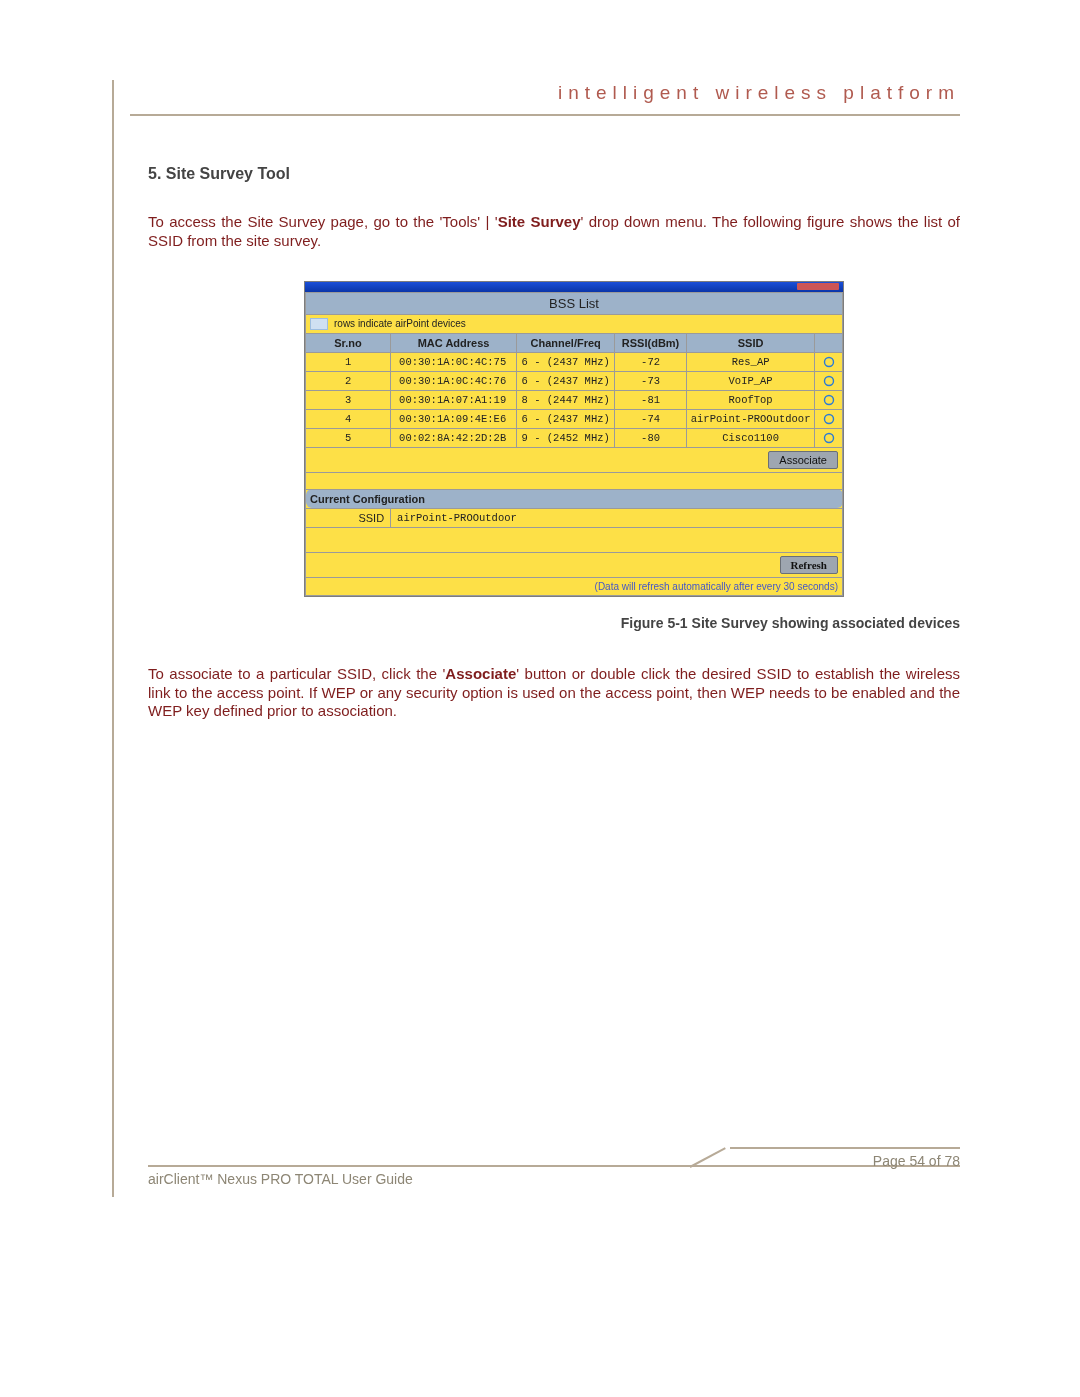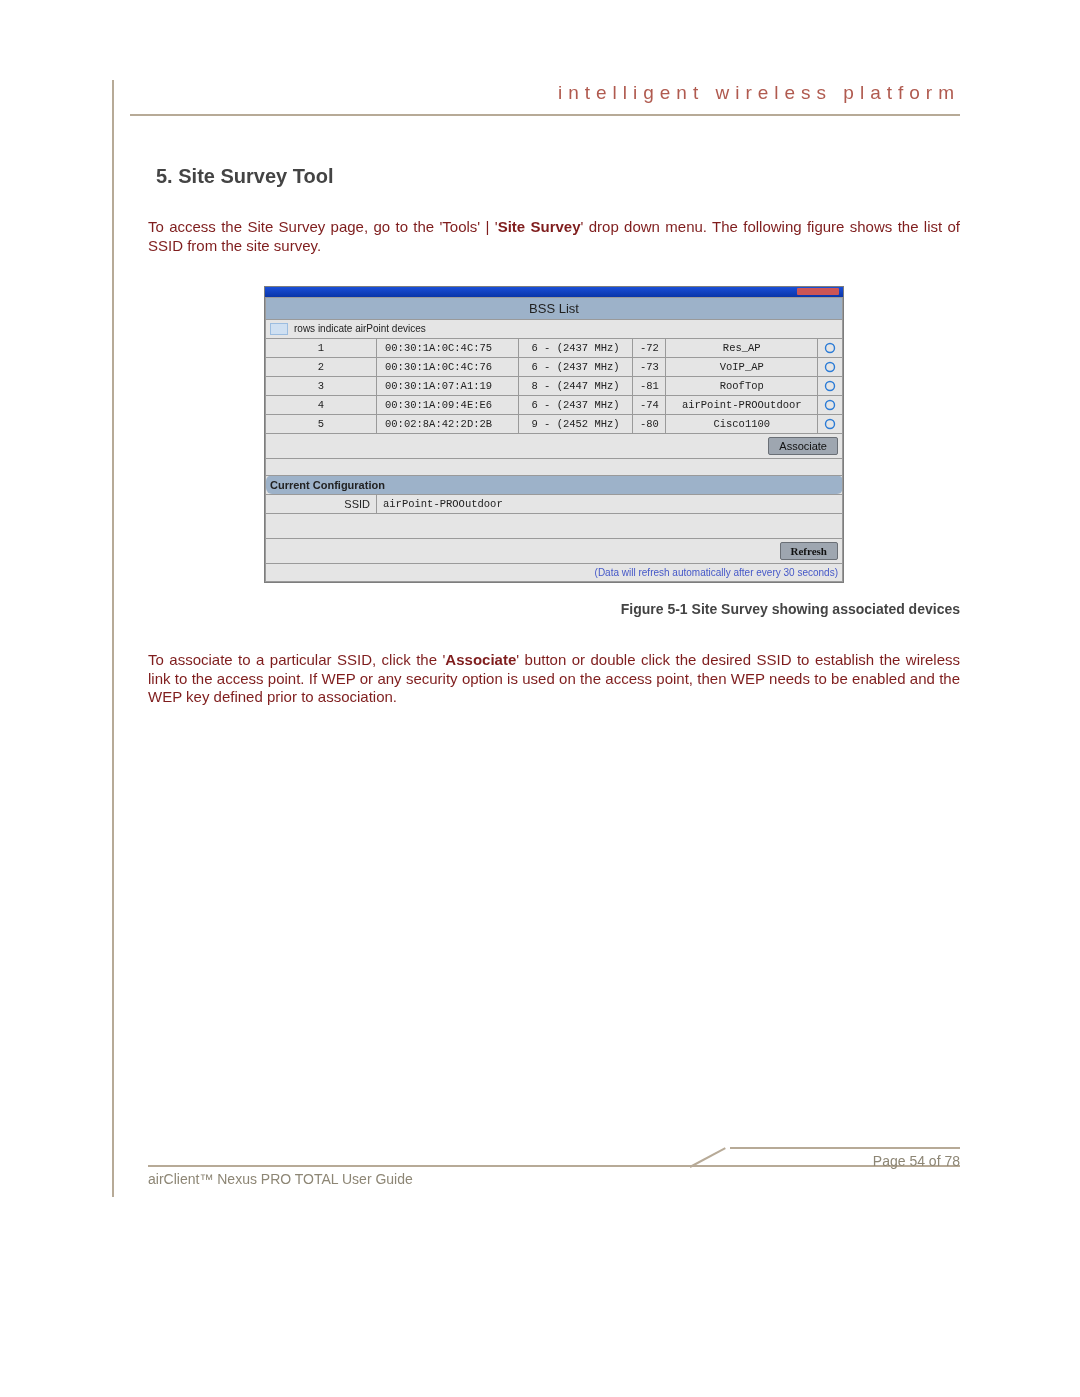--- a/index.html
+++ b/index.html
@@ -38,42 +38,43 @@
     padding-bottom: 10px;
     border-bottom: 2px solid #b7aa97;
   }
   .content {
     position: absolute;
     top: 165px;
     left: 148px;
     right: 120px;
   }
   .section-title {
-    font-size: 20px;
+    font-size: 16px;
     font-weight: bold;
-    margin: 0 0 30px 8px;
+    margin: 0 0 30px 0;
     color: #444;
   }
   .para {
     font-size: 15px;
     line-height: 1.25;
     color: #7f1d1d;
     text-align: justify;
     margin: 0 0 16px 0;
   }
   .figure-wrap {
     margin: 30px auto 8px auto;
     width: 580px;
   }
   .app-panel {
     border: 1px solid #7d7d7d;
     font-family: Verdana, Tahoma, sans-serif;
     font-size: 11px;
     color: #222;
-    background: #e5e5e5;
+    background: #fde047;
+    margin-left: 40px;
   }
   .title-bar {
     height: 10px;
     background: linear-gradient(#1a4fd8, #0a35a8);
     position: relative;
   }
   .title-bar .tb-btn {
     position: absolute;
     right: 4px;
     top: 1px;
@@ -235,20 +236,28 @@
               <tr class="bss-title-row">
                 <td colspan="6">BSS List</td>
               </tr>
 
           <tr class="legend-row">
                 <td colspan="6">
             <span class="legend-swatch"></span><span>rows indicate airPoint devices</span>
           </td>
               </tr>
 
+          <tr class="col-header-row">
+            <th style="width:38px">Sr.no</th>
+            <th style="width:120px">MAC Address</th>
+            <th style="width:90px">Channel/Freq</th>
+            <th style="width:65px">RSSI(dBm)</th>
+            <th>SSID</th>
+            <th style="width:22px"></th>
+          </tr>
 
           <tr class="data-row">
             <td>1</td>
             <td class="left">00:30:1A:0C:4C:75</td>
             <td>6 - (2437 MHz)</td>
             <td>-72</td>
             <td>Res_AP</td>
             <td class="radio-cell">
                   <svg width="12" height="12">
                     <circle cx="6" cy="6" r="4.5" fill="none" stroke="#2b7bd6" stroke-width="1.4"></circle>

